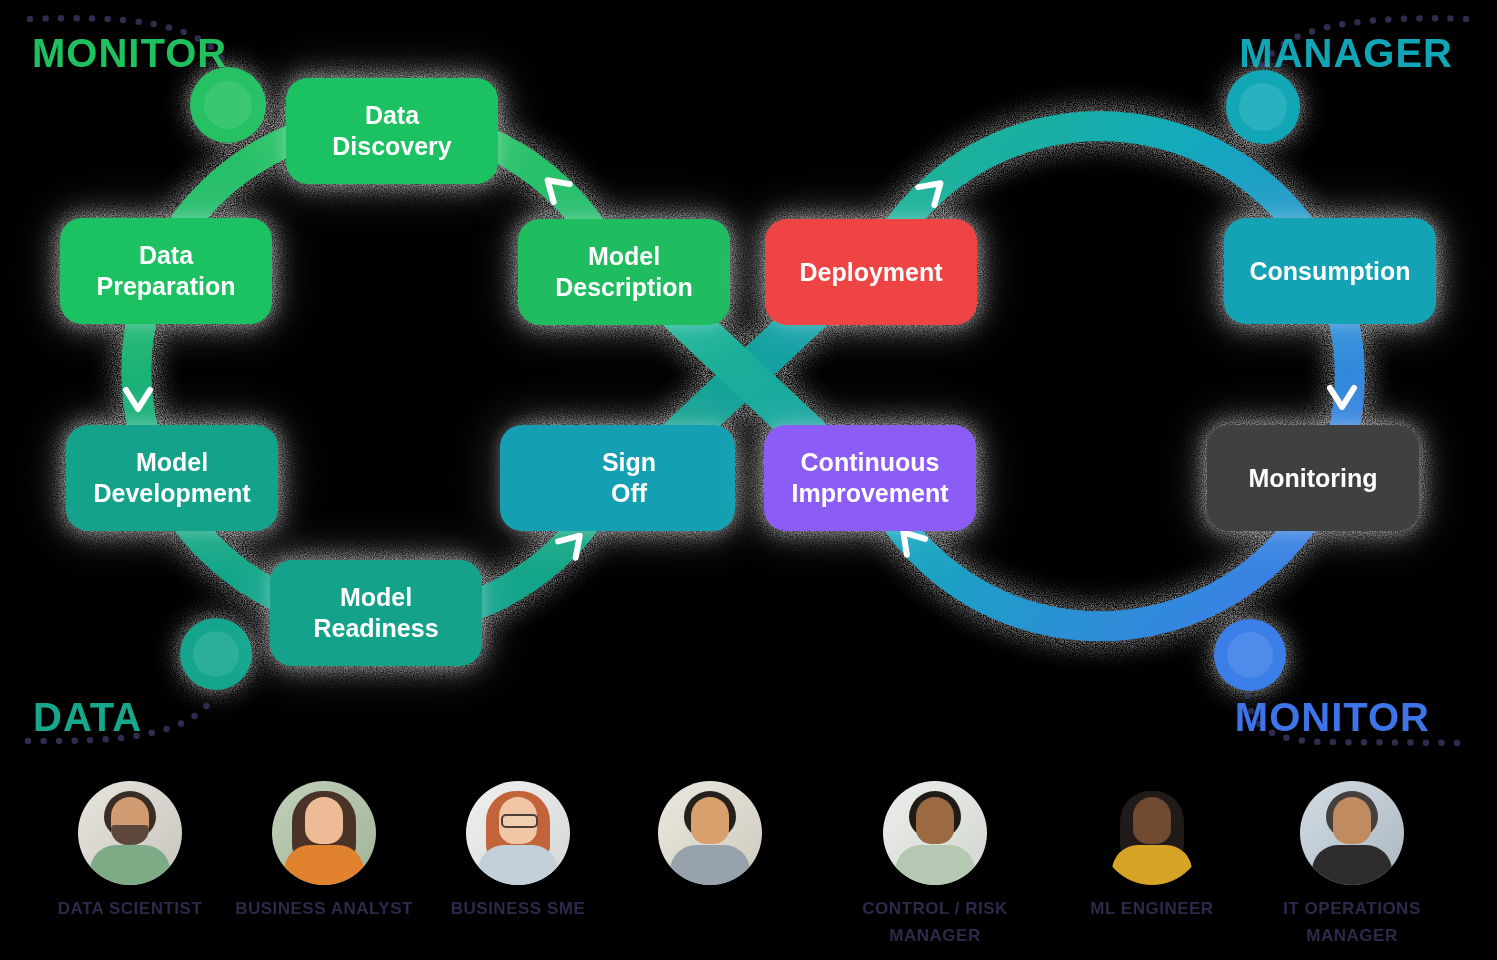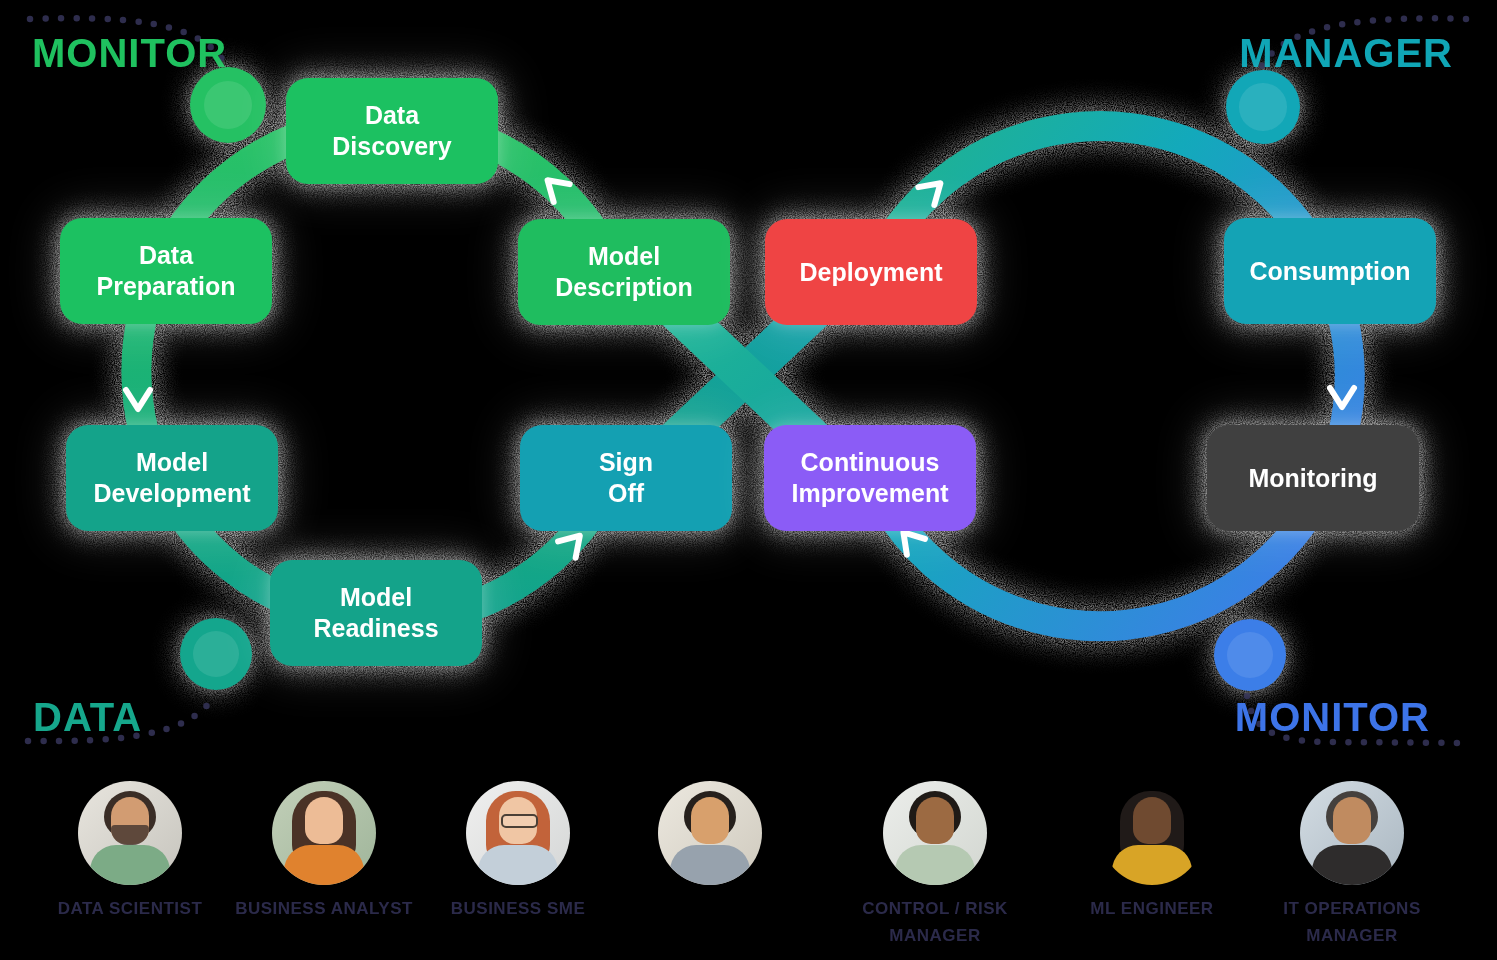--- a/index.html
+++ b/index.html
@@ -24,21 +24,21 @@
     box-shadow:0 0 16px rgba(255,255,255,.28), 0 0 46px 10px rgba(255,255,255,.14);
   }
   .node-label{
     color:#fff;font-size:25px;font-weight:700;line-height:31px;white-space:pre-line;
   }
   .n-dd{left:286px;top:78px;}
   .n-dp{left:60px;top:218px;}
   .n-mdev{left:66px;top:425px;}
   .n-mr{left:270px;top:560px;}
   .n-mdesc{left:518px;top:219px;}
-  .n-so{left:520px;top:425px;}
+  .n-so{left:500px;top:425px;padding-left:23px;}
   .n-dep{left:765px;top:219px;}
   .n-ci{left:764px;top:425px;}
   .n-con{left:1224px;top:218px;}
   .n-mon{left:1207px;top:425px;}
   
   .dot{
     position:absolute;z-index:3;border-radius:50%;
     box-shadow:0 0 14px rgba(255,255,255,.22);
   }
   .dot::after{

